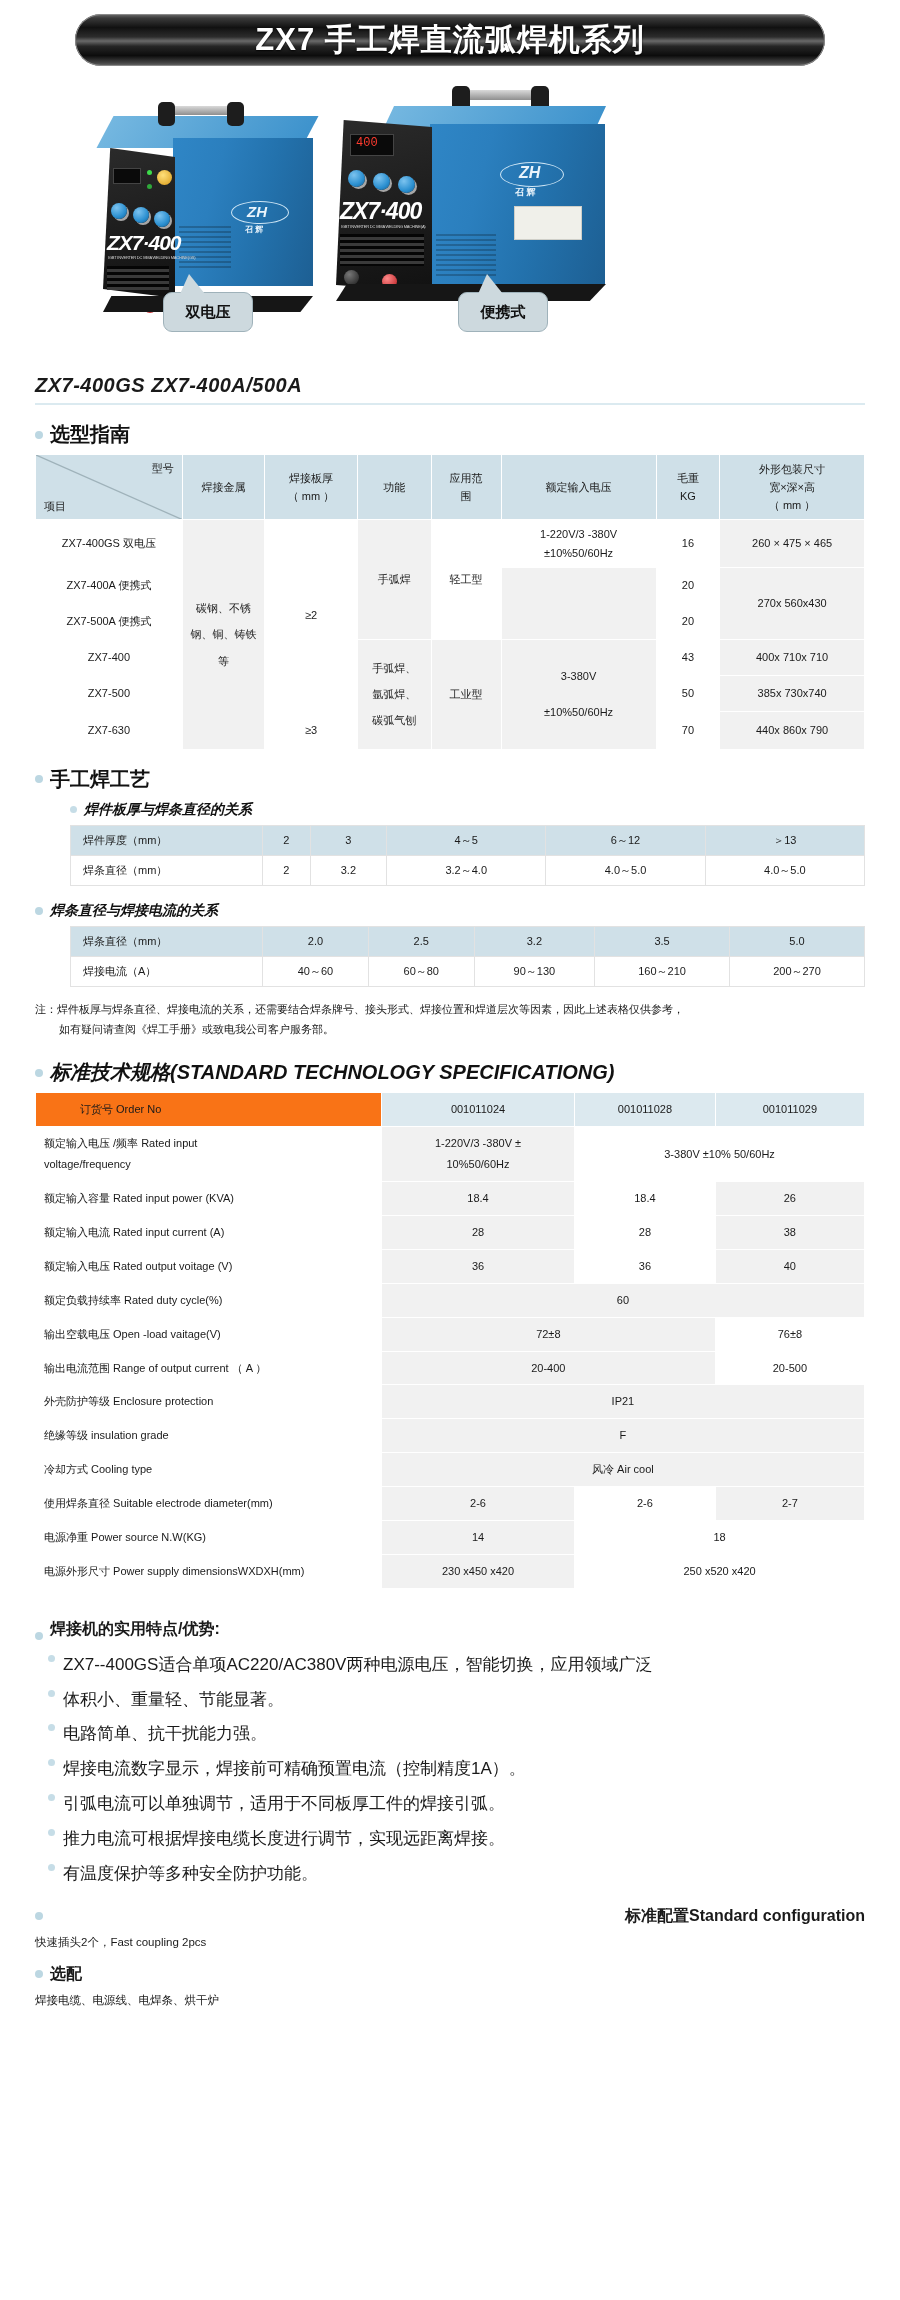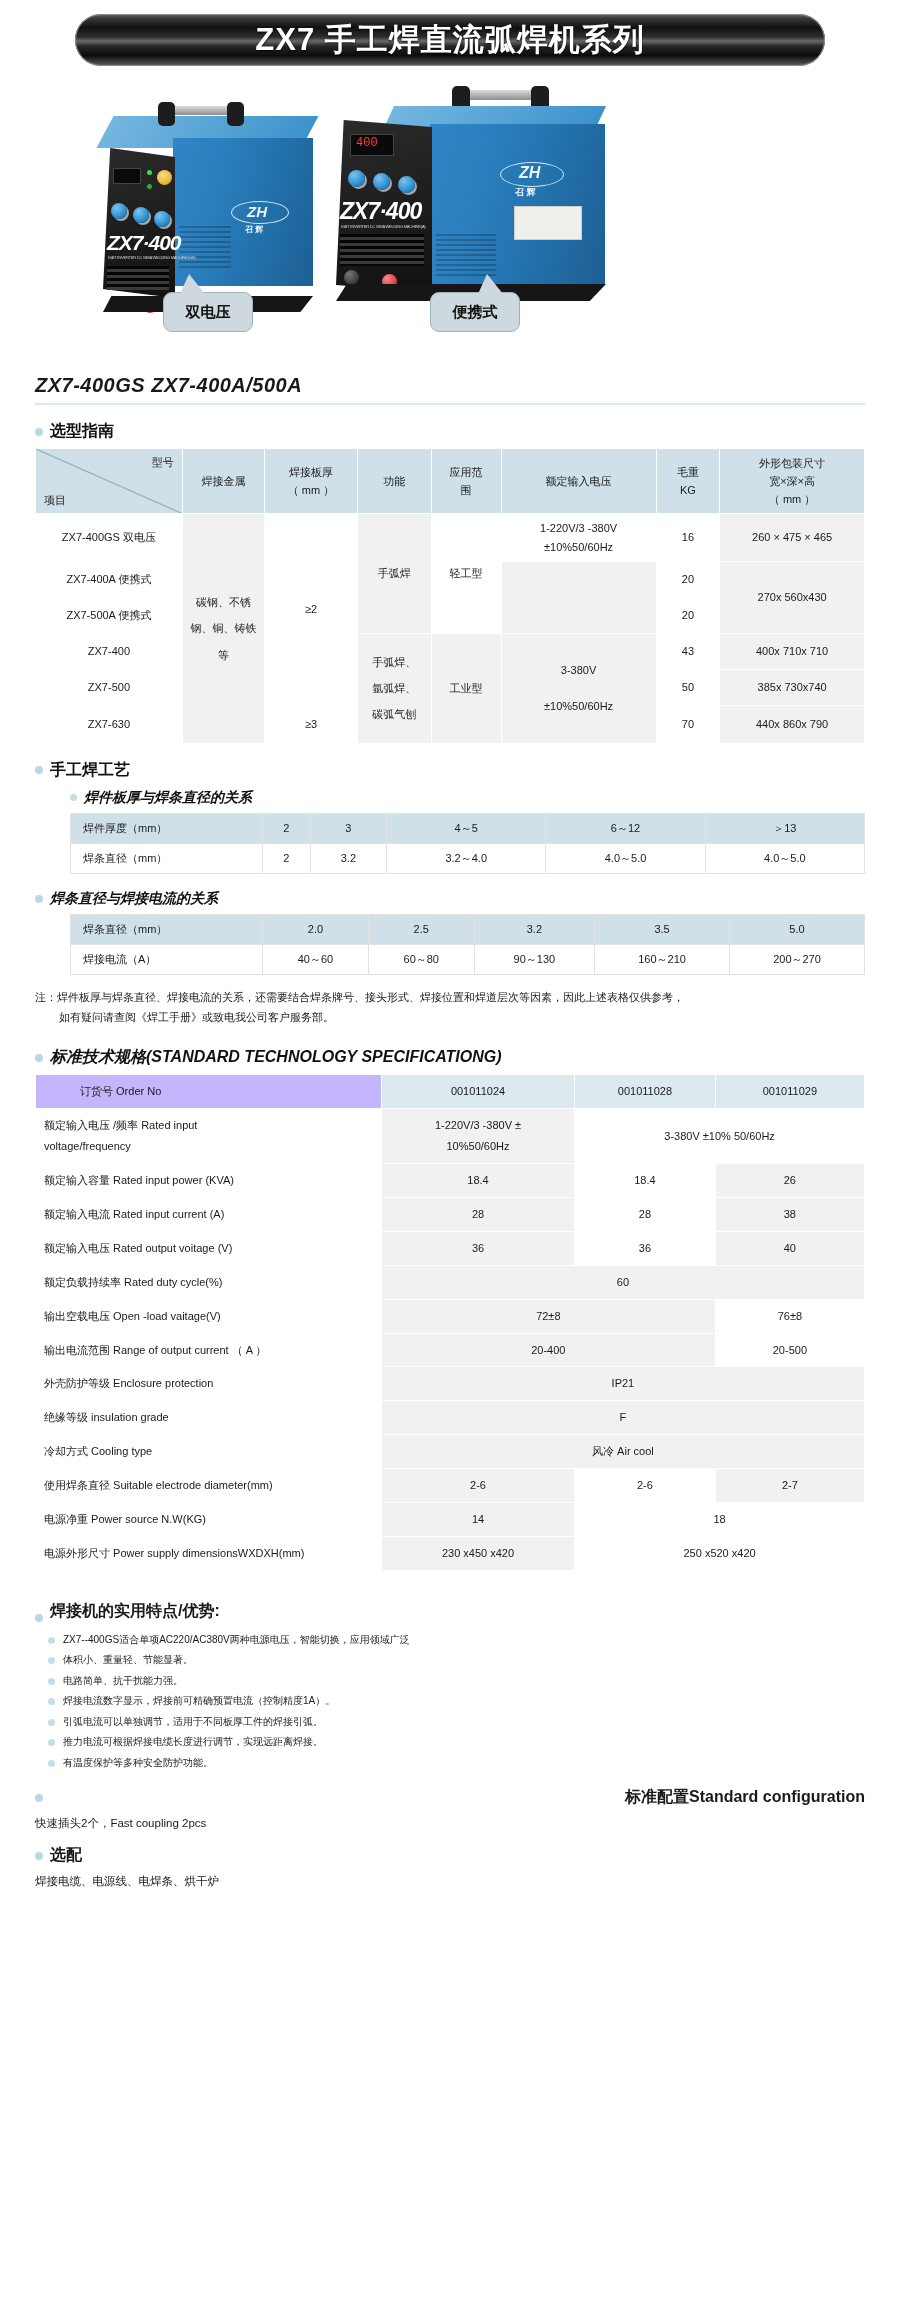--- a/index.html
+++ b/index.html
@@ -63,21 +63,21 @@
   .model-head{
     margin:8px 35px 0 35px;padding-bottom:6px;
     border-bottom:2px solid #dbeaf0;
     font-size:20px;font-weight:bold;font-style:italic;letter-spacing:.5px;
   }
 
   
   .sec{margin:16px 35px 6px 35px;display:flex;align-items:center;gap:7px;}
   .dot{width:8px;height:8px;border-radius:50%;background:#bcd7e2;flex:none;}
   .dot-sm{width:7px;height:7px;border-radius:50%;background:#c6dde7;flex:none;}
-  .sec-title{font-size:16px;font-weight:bold;color:#111;}
+  .sec-title{font-size:20px;font-weight:bold;color:#111;}
   .sec-title.italic{font-style:italic;}
   .subsec{margin:8px 35px 6px 70px;display:flex;align-items:center;gap:7px;}
   .subsec-title{font-size:14px;font-weight:bold;font-style:italic;color:#111;}
 
   
   table{border-collapse:collapse;font-size:11px;}
   .t-guide{margin:4px 35px 0 35px;width:830px;}
   .t-guide th,.t-guide td{border:1px solid #ffffff;padding:5px 4px;text-align:center;vertical-align:middle;line-height:1.65;}
   .t-guide thead th{background:#cfe0e8;font-weight:normal;height:48px;}
   .t-guide td{background:#f1f1f1;}
@@ -92,31 +92,31 @@
   .t-small thead th{background:#cfe0e8;}
   .t-small thead th.first,.t-small tbody td.first{text-align:left;padding-left:12px;}
   .t-small tbody td{background:#fff;}
 
   .t-spec{margin:4px 35px 0 35px;width:830px;}
   .t-spec td{border:1px solid #ffffff;padding:6px 6px;text-align:center;vertical-align:middle;line-height:1.9;}
   .t-spec td.lbl{text-align:left;padding-left:8px;background:#ffffff;width:330px;}
   .t-spec td.val{background:#f1f1f1;}
   .t-spec td.valw{background:#ffffff;}
   .t-spec tr.head td{background:#dce9ef;}
-  .t-spec tr.head td.lbl{background:#c4b5fd;padding-left:44px;}
+  .t-spec tr.head td.lbl{background:#f97316;padding-left:44px;}
 
   
   .note{margin:12px 35px 0 35px;font-size:11px;line-height:1.85;color:#1a1a1a;}
   .note .ind{padding-left:24px;display:block;}
 
   
   .feat-head{margin:22px 35px 8px 35px;display:flex;align-items:center;gap:7px;}
   .feat-title{font-size:16px;font-weight:bold;}
   .bullets{margin:0 35px 0 48px;padding:0;list-style:none;}
-  .bullets li{display:flex;align-items:flex-start;gap:8px;font-size:10px;line-height:2.05;}
+  .bullets li{display:flex;align-items:flex-start;gap:8px;font-size:17px;line-height:2.05;}
   .bullets li .dot-sm{margin-top:7px;}
   .cfg-text{margin:6px 35px 0 35px;font-size:11.5px;}
   .opt-text{margin:6px 35px 0 35px;font-size:11.5px;}
 </style>
 </head>
 <body>
 
 <div class="banner-wrap">
   <div class="banner">
     <span class="banner-title">ZX7 手工焊直流弧焊机系列</span>
@@ -180,21 +180,21 @@
     <div class="termneg" style="left:34px;top:186px;width:15px;height:15px;"></div>
     <div class="termpos" style="left:72px;top:190px;width:15px;height:15px;"></div>
     <div style="position:absolute;left:26px;top:200px;width:270px;height:17px;background:#161616;clip-path:polygon(4% 0,100% 0,94% 100%,0 100%);"></div>
   </div>
 
   <div class="callout" style="left:163px;top:226px;width:88px;height:38px;">
     <span>双电压</span>
   </div>
   <div class="callout-tail" style="left:180px;top:208px;border-left:9px solid transparent;border-right:16px solid transparent;border-bottom:20px solid #cdd9de;"></div>
 
-  <div class="callout" style="left:430px;top:226px;width:88px;height:38px;">
+  <div class="callout" style="left:458px;top:226px;width:88px;height:38px;">
     <span>便携式</span>
   </div>
   <div class="callout-tail" style="left:478px;top:208px;border-left:9px solid transparent;border-right:16px solid transparent;border-bottom:20px solid #cdd9de;"></div>
 </div>
 
 <div class="model-head">ZX7-400GS  ZX7-400A/500A</div>
 
 <div class="sec">
   <span class="dot"></span>
   <span class="sec-title">选型指南</span>

